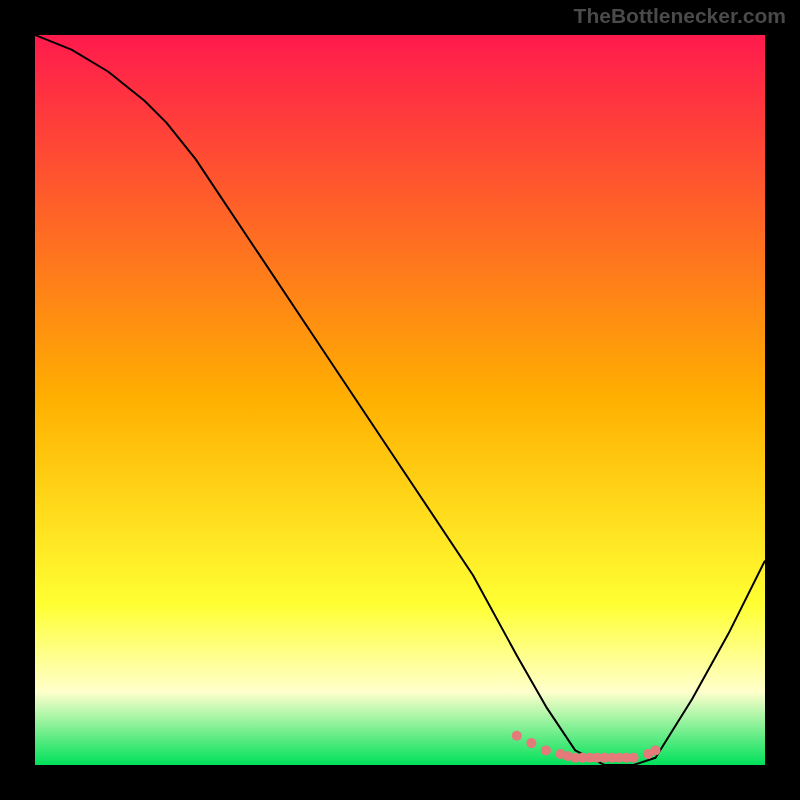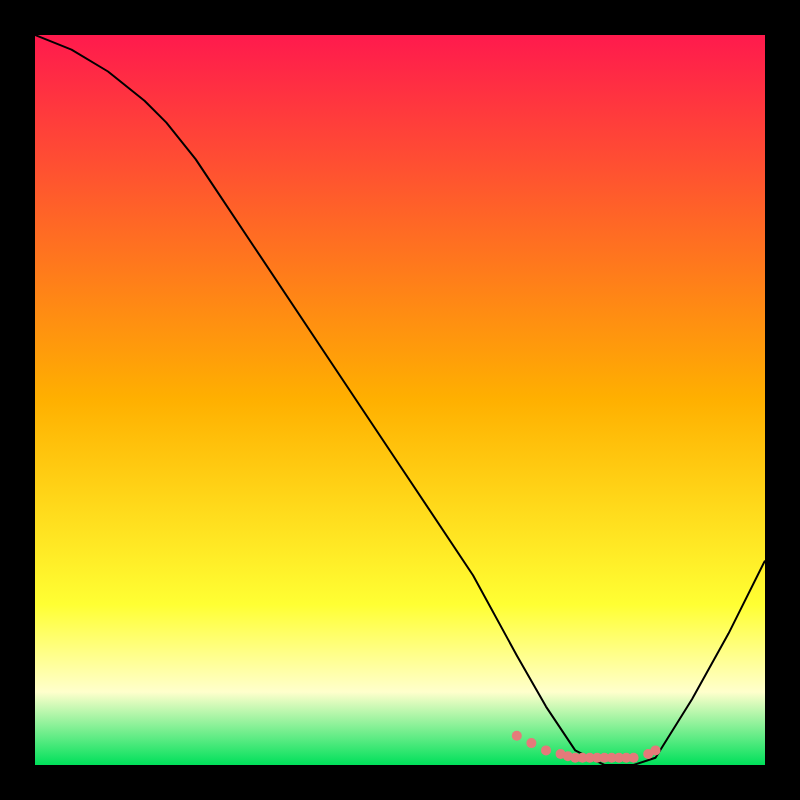--- a/index.html
+++ b/index.html
@@ -36,20 +36,21 @@
     overflow: hidden;
   }
   svg {
     display: block;
   }
 </style>
 </head>
 <body>
 
 <div class="outer">
+  <div class="watermark">TheBottlenecker.com</div>
   <div class="plot-frame">
     <svg id="chart-svg" width="730" height="730" viewBox="0 0 730 730">
         <defs>
           <linearGradient id="bg-grad" x1="0" y1="0" x2="0" y2="1">
             <stop offset="0%" stop-color="#ff1a4d"></stop>
             <stop offset="50%" stop-color="#ffb000"></stop>
             <stop offset="78%" stop-color="#ffff33"></stop>
             <stop offset="90%" stop-color="#ffffcc"></stop>
             <stop offset="100%" stop-color="#00e05a"></stop>
           </linearGradient>

